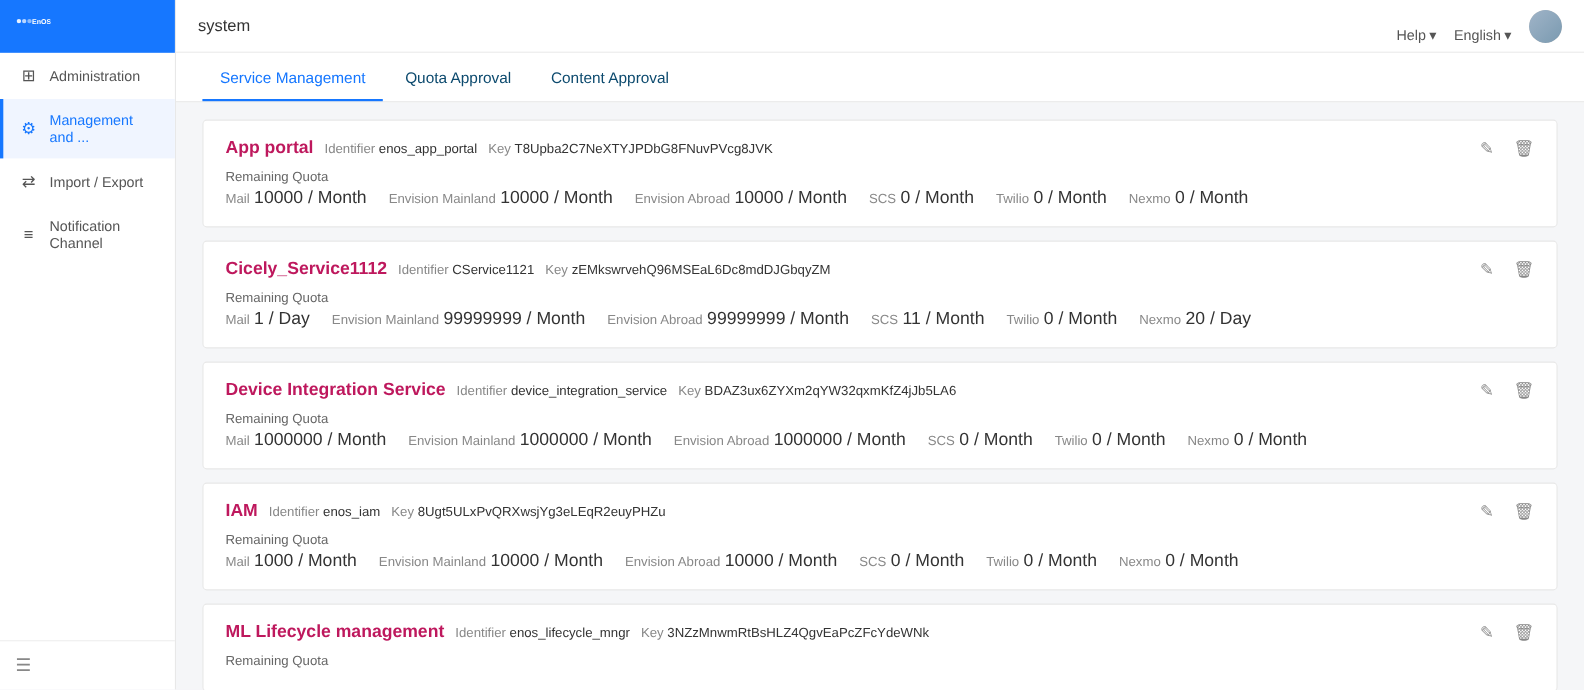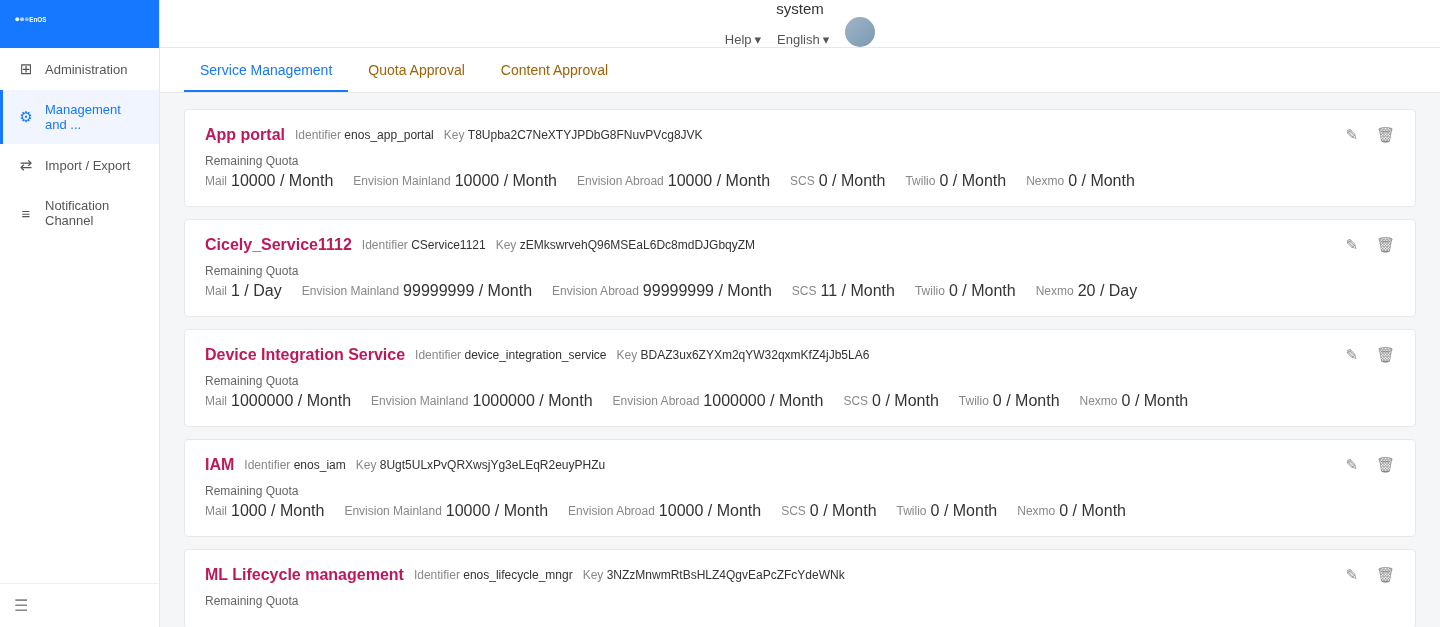--- a/index.html
+++ b/index.html
@@ -69,21 +69,20 @@
     
     .header {
       background: #fff;
       border-bottom: 1px solid #e8e8e8;
       height: 48px;
       display: flex;
       align-items: center;
       justify-content: space-between;
       padding: 0 20px;
       flex-shrink: 0;
-      flex-direction: column;
     }
     .header-left {
       display: flex;
       align-items: center;
       gap: 8px;
     }
     .header-system {
       font-size: 15px;
       color: #333;
     }
@@ -131,21 +130,21 @@
       background: #fff;
       border-bottom: 1px solid #e8e8e8;
       padding: 0 24px;
       display: flex;
       align-items: flex-end;
       flex-shrink: 0;
     }
     .tab {
       padding: 14px 16px 12px;
       font-size: 14px;
-      color: #a16207;
+      color: #0c4a6e;
       cursor: pointer;
       border-bottom: 2px solid transparent;
       margin-right: 4px;
     }
     .tab.active {
       color: #1677ff;
       border-bottom: 2px solid #1677ff;
     }
 
     

